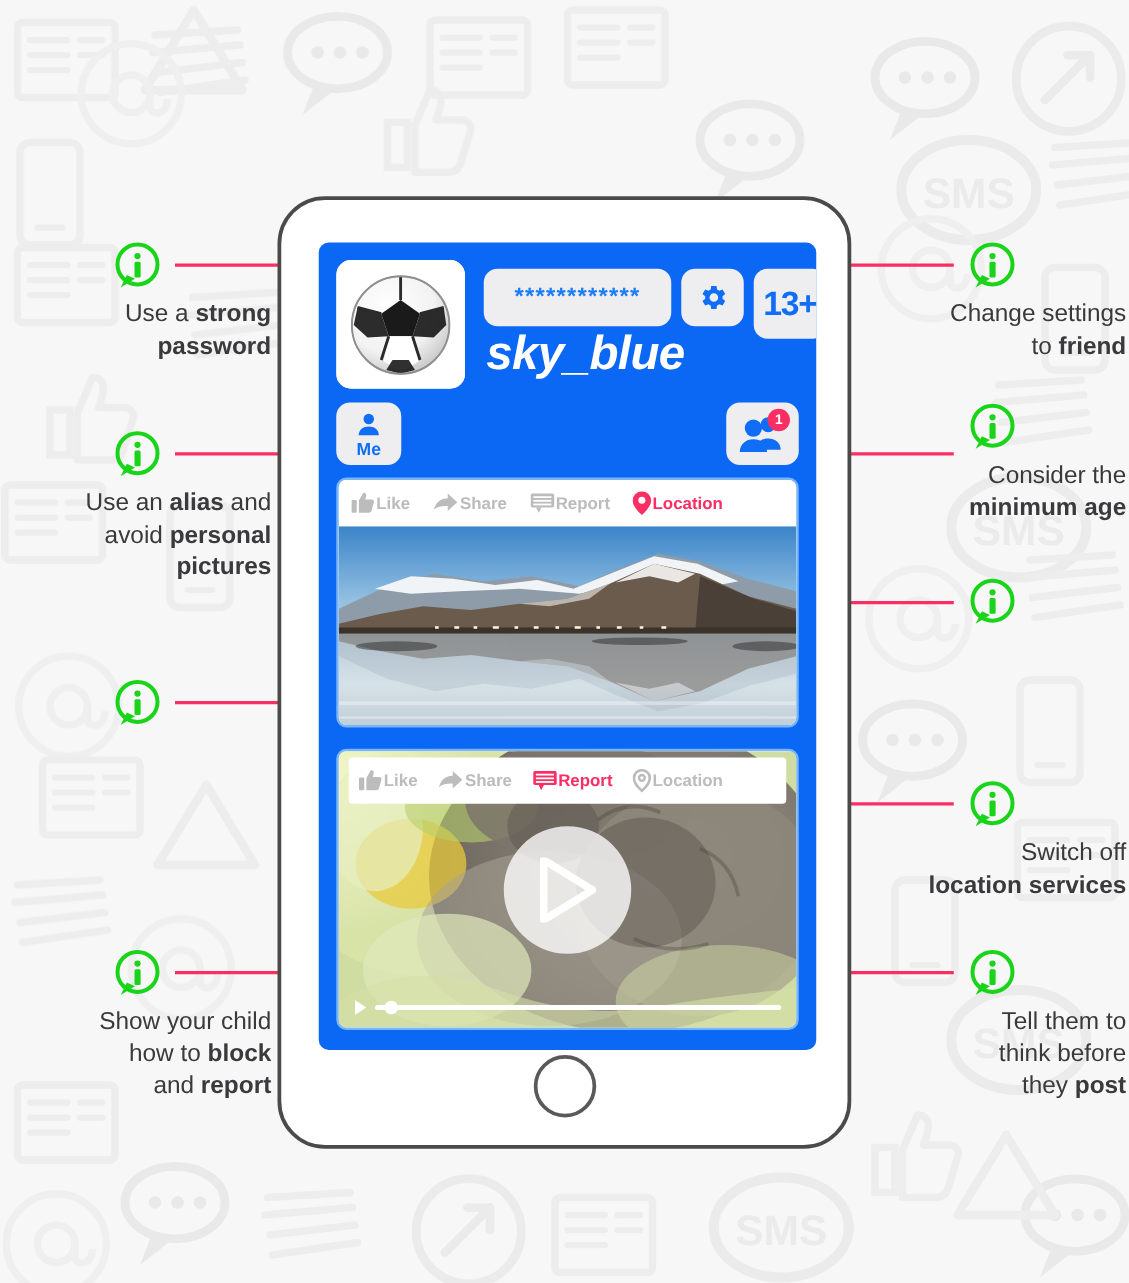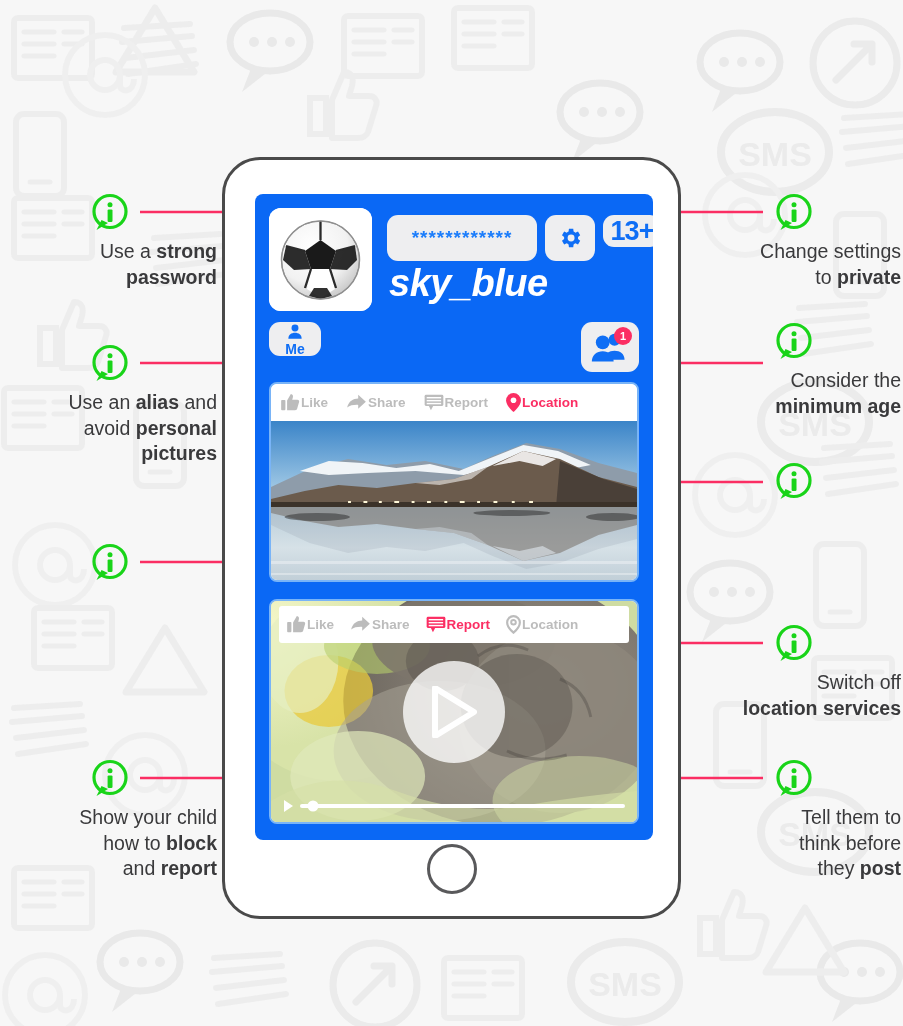--- a/index.html
+++ b/index.html
@@ -99,21 +99,21 @@
     position: absolute;
     left: 276px; top: 7px;
     width: 50px; height: 46px;
     background: #eeeef0;
     border-radius: 11px;
     display: flex; align-items: center; justify-content: center;
   }
   #age-badge {
     position: absolute;
     left: 334px; top: 7px;
-    width: 58px; height: 32px;
+    width: 58px; height: 56px;
     background: #eeeef0;
     border-radius: 11px;
     display: flex; align-items: center; justify-content: center;
     color: #0f6ef5;
     font-weight: bold;
     font-size: 27px;
     letter-spacing: -1px;
   }
   #username {
     position: absolute;
@@ -123,21 +123,21 @@
     font-size: 38px;
     letter-spacing: -0.5px;
     white-space: nowrap;
     font-style: italic;
   }
 
   
   #me-button {
     position: absolute;
     left: 14px; top: 128px;
-    width: 52px; height: 34px;
+    width: 52px; height: 50px;
     background: #eeeef0;
     border-radius: 11px;
     display: flex; flex-direction: column;
     align-items: center; justify-content: center;
     gap: 1px;
   }
   #me-label {
     color: #0f6ef5;
     font-weight: bold;
     font-size: 14px;
@@ -677,21 +677,21 @@
   <div>Show your child<br>how to <b>block</b><br>and <b>report</b></div>
 </div>
 
 <div class="annotation ann-right" style="top:193px">
   <svg class="info-icon" width="40" height="40" viewBox="0 0 40 40">
     <path d="M20 2.5a16 16 0 1 0 0 32 16 16 0 0 0 0-32Z" fill="none" stroke="#19d419" stroke-width="3.2"></path>
     <path d="M11.5 27 L6.5 37 L18 30 Z" fill="#19d419"></path>
     <circle cx="20" cy="11.8" r="2.5" fill="#19d419"></circle>
     <rect x="17.6" y="16.4" width="4.9" height="12.5" rx="1.2" fill="#19d419"></rect>
   </svg>
-  <div>Change settings<br>to <b>private</b></div>
+  <div>Change settings<br>to <b>friend</b></div>
 </div>
 
 <div class="annotation ann-right" style="top:322px">
   <svg class="info-icon" width="40" height="40" viewBox="0 0 40 40">
     <path d="M20 2.5a16 16 0 1 0 0 32 16 16 0 0 0 0-32Z" fill="none" stroke="#19d419" stroke-width="3.2"></path>
     <path d="M11.5 27 L6.5 37 L18 30 Z" fill="#19d419"></path>
     <circle cx="20" cy="11.8" r="2.5" fill="#19d419"></circle>
     <rect x="17.6" y="16.4" width="4.9" height="12.5" rx="1.2" fill="#19d419"></rect>
   </svg>
   <div>Consider the<br><b>minimum age</b></div>

